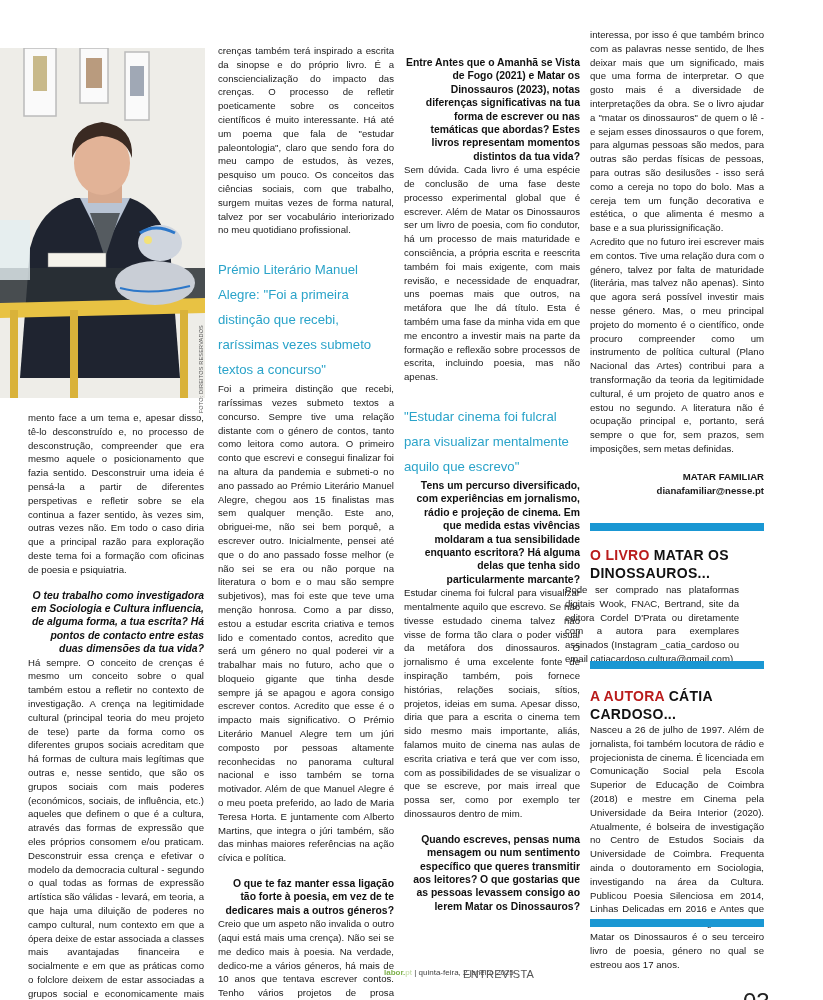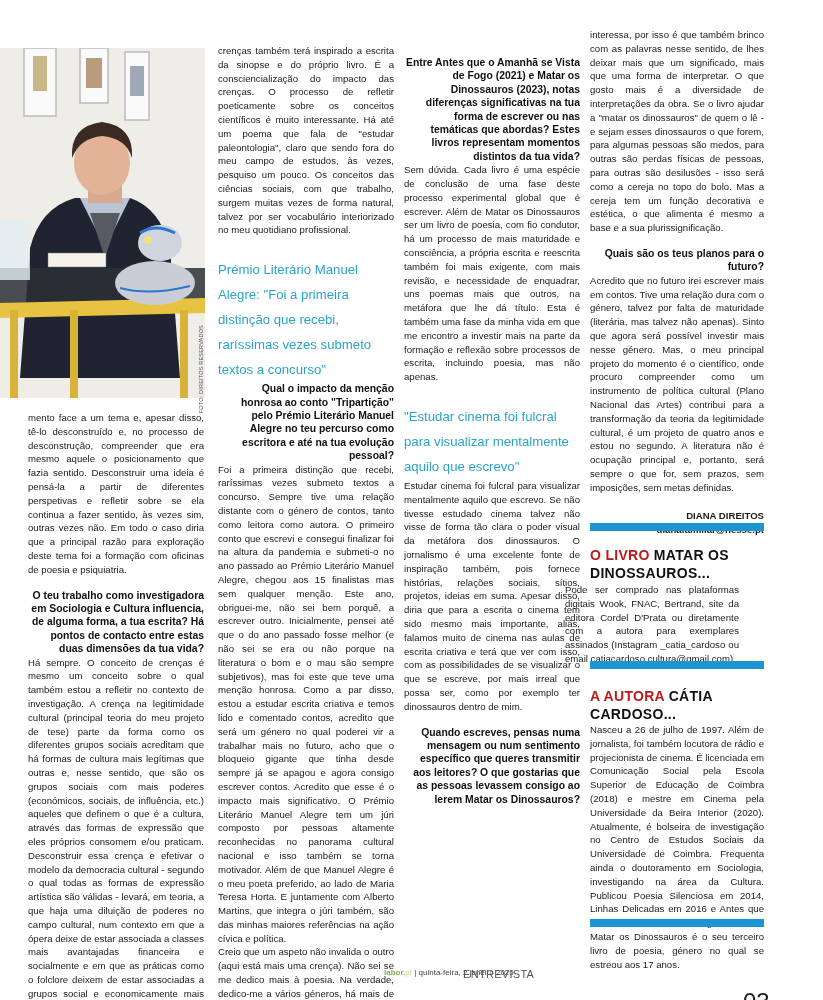--- a/index.html
+++ b/index.html
@@ -47,47 +47,47 @@
     <ellipse cx="160" cy="195" rx="22" ry="18" fill="#cfd5de"></ellipse>
     <path d="M140 185 Q155 175 175 185" stroke="#2c77c9" stroke-width="3" fill="none"></path>
     <circle cx="148" cy="192" r="4" fill="#f3e27a"></circle>
     <path d="M120 240 Q150 248 190 238" stroke="#2c77c9" stroke-width="2" fill="none"></path>
   </svg>
 </div>
 <div class="credit">FOTO: DIREITOS RESERVADOS</div>
 
 <div class="col" style="left:28px; top:411px; width:176px;">
   <p>mento face a um tema e, apesar disso, tê-lo desconstruído e, no processo de desconstrução, compreender que era mesmo aquele o posicionamento que fazia sentido. Desconstruir uma ideia é pensá-la a partir de diferentes perspetivas e refletir sobre se ela continua a fazer sentido, às vezes sim, outras vezes não. Em todo o caso diria que a principal razão para exploração deste tema foi a formação com oficinas de poesia e psiquiatria.</p>
-  <p class="q" style="margin-top:12px;">O teu trabalho como investigadora em Sociologia e Cultura influencia, de alguma forma, a tua escrita? Há pontos de contacto entre estas duas dimensões da tua vida?</p>
+  <p class="q" style="margin-top:12px;font-style:italic;">O teu trabalho como investigadora em Sociologia e Cultura influencia, de alguma forma, a tua escrita? Há pontos de contacto entre estas duas dimensões da tua vida?</p>
   <p>Há sempre. O conceito de crenças é mesmo um conceito sobre o qual também estou a refletir no contexto de investigação. A crença na legitimidade cultural (principal teoria do meu projeto de tese) parte da forma como os diferentes grupos sociais acreditam que há formas de cultura mais legítimas que outras e, nesse sentido, que são os grupos sociais com mais poderes (económicos, sociais, de influência, etc.) aqueles que definem o que é a cultura, através das formas de expressão que eles próprios consomem e/ou praticam. Desconstruir essa crença e efetivar o modelo da democracia cultural - segundo o qual todas as formas de expressão artística são válidas - levará, em teoria, a que haja uma diluição de poderes no campo cultural, num contexto em que a ópera deixe de estar associada a classes mais avantajadas financeira e socialmente e em que as práticas como o folclore deixem de estar associadas a grupos social e economicamente mais vulneráveis. Portanto, no limite esta reflexão científica sobre o conceito de</p>
 </div>
 
 <div class="col" style="left:218px; top:44px; width:176px;">
   <p>crenças também terá inspirado a escrita da sinopse e do próprio livro. É a consciencialização do impacto das crenças. O processo de refletir poeticamente sobre os conceitos científicos é muito interessante. Há até um poema que fala de "estudar paleontologia", claro que sendo fora do meu campo de estudos, às vezes, pesquiso um pouco. Os conceitos das ciências sociais, com que trabalho, surgem muitas vezes de forma natural, talvez por ser vocabulário interiorizado no meu quotidiano profissional.</p>
   <p class="pull" style="margin-top:20px;">Prémio Literário Manuel Alegre: "Foi a primeira distinção que recebi, raríssimas vezes submeto textos a concurso"</p>
-  <p class="q">Qual o impacto da menção honrosa ao conto "Tripartição" pelo Prémio Literário Manuel Alegre no teu percurso como escritora e até na tua evolução pessoal?</p>
   <p>Foi a primeira distinção que recebi, raríssimas vezes submeto textos a concurso. Sempre tive uma relação distante com o género de contos, tanto como leitora como autora. O primeiro conto que escrevi e consegui finalizar foi na altura da pandemia e submeti-o no ano passado ao Prémio Literário Manuel Alegre, chegou aos 15 finalistas mas sem qualquer menção. Este ano, obriguei-me, não sei bem porquê, a escrever outro. Inicialmente, pensei até que o do ano passado fosse melhor (e não sei se era ou não porque na literatura o bom e o mau são sempre subjetivos), mas foi este que teve uma menção honrosa. Como a par disso, estou a estudar escrita criativa e temos lido e comentado contos, acredito que será um género no qual poderei vir a trabalhar mais no futuro, acho que o bloqueio gigante que tinha desde sempre já se apagou e agora consigo escrever contos. Acredito que esse é o impacto mais significativo. O Prémio Literário Manuel Alegre tem um júri composto por pessoas altamente reconhecidas no panorama cultural nacional e isso também se torna motivador. Além de que Manuel Alegre é o meu poeta preferido, ao lado de Maria Teresa Horta. E juntamente com Alberto Martins, que integra o júri também, são das minhas maiores referências na ação cívica e política.</p>
+  <p class="q" style="margin-top:12px;">O que te faz manter essa ligação tão forte à poesia, em vez de te dedicares mais a outros géneros?</p>
   <p>Creio que um aspeto não invalida o outro (aqui está mais uma crença). Não sei se me dedico mais à poesia. Na verdade, dedico-me a vários géneros, há mais de 10 anos que tentava escrever contos. Tenho vários projetos de prosa começados, não finalizados, a que vou voltando dependendo das disponibilidades. Diria que tem de ver justamente com disponibilidades. Tenho tido mais disponibilidade para</p>
 </div>
 
 <div class="col" style="left:404px; top:44px; width:176px;">
   <p class="q" style="margin-top:12px;">Entre Antes que o Amanhã se Vista de Fogo (2021) e Matar os Dinossauros (2023), notas diferenças significativas na tua forma de escrever ou nas temáticas que abordas? Estes livros representam momentos distintos da tua vida?</p>
   <p>Sem dúvida. Cada livro é uma espécie de conclusão de uma fase deste processo experimental global que é escrever. Além de Matar os Dinossauros ser um livro de poesia, com fio condutor, há um processo de mais maturidade e consciência, a própria escrita e reescrita também foi mais exigente, com mais revisão, e necessidade de enquadrar, uns poemas mais que outros, na metáfora que lhe dá título. Esta é também uma fase da minha vida em que me encontro a investir mais na parte da formação e reflexão sobre processos de escrita, incluindo poesia, mas não apenas.</p>
   <p class="pull" style="margin-top:20px;">"Estudar cinema foi fulcral para visualizar mentalmente aquilo que escrevo"</p>
+  <p class="q">Tens um percurso diversificado, com experiências em jornalismo, rádio e projeção de cinema. Em que medida estas vivências moldaram a tua sensibilidade enquanto escritora? Há alguma delas que tenha sido particularmente marcante?</p>
   <p>Estudar cinema foi fulcral para visualizar mentalmente aquilo que escrevo. Se não tivesse estudado cinema talvez não visse de forma tão clara o poder visual da metáfora dos dinossauros. O jornalismo é uma excelente fonte de inspiração também, pois fornece histórias, relações sociais, sítios, projetos, ideias em suma. Apesar disso, diria que para a escrita o cinema tem sido mesmo mais importante, aliás, falamos muito de cinema nas aulas de escrita criativa e terá que ver com isso, com as possibilidades de se visualizar o que se escreve, por mais irreal que possa ser, como por exemplo ter dinossauros dentro de mim.</p>
   <p class="q" style="margin-top:12px;">Quando escreves, pensas numa mensagem ou num sentimento específico que queres transmitir aos leitores? O que gostarias que as pessoas levassem consigo ao lerem Matar os Dinossauros?</p>
 
 </div>
 
 <div class="col" style="left:590px; top:28px; width:174px;">
   <p>interessa, por isso é que também brinco com as palavras nesse sentido, de lhes deixar mais que um significado, mais que uma forma de interpretar. O que gosto mais é a diversidade de interpretações da obra. Se o livro ajudar a "matar os dinossauros" de quem o lê - e sejam esses dinossauros o que forem, para algumas pessoas são medos, para outras são perdas físicas de pessoas, para outras são desilusões - isso será como a cereja no topo do bolo. Mas a cereja tem um função decorativa e estética, o que alimenta é mesmo a base e a sua plurissignificação.</p>
-  <p class="q" style="margin-top:12px;">Quais são os teus planos para o futuro?</p>
   <p>Acredito que no futuro irei escrever mais em contos. Tive uma relação dura com o género, talvez por falta de maturidade (literária, mas talvez não apenas). Sinto que agora será possível investir mais nesse género. Mas, o meu principal projeto do momento é o científico, onde procuro compreender como um instrumento de política cultural (Plano Nacional das Artes) contribui para a transformação da teoria da legitimidade cultural, é um projeto de quatro anos e estou no segundo. A literatura não é ocupação principal e, portanto, será sempre o que for, sem prazos, sem imposições, sem metas definidas.</p>
   <div class="sig">
-    <div>DIANA DIREITOS</div>
+    <div>MATAR FAMILIAR</div>
     <div>dianafamiliar@nesse.pt</div>
   </div>
 </div>
 
 <div class="bar" style="top:523px;"></div>
 <div class="box-title" style="top:546px;">
   <span class="accent">O LIVRO</span><span> MATAR OS DINOSSAUROS...</span>
 </div>
 <div class="col" style="left:565px; top:583px; width:174px;">Pode ser comprado nas plataformas digitais Wook, FNAC, Bertrand, site da editora Cordel D'Prata ou diretamente com a autora para exemplares assinados (Instagram _catia_cardoso ou email catiacardoso.cultura@gmail.com).</div>
 

